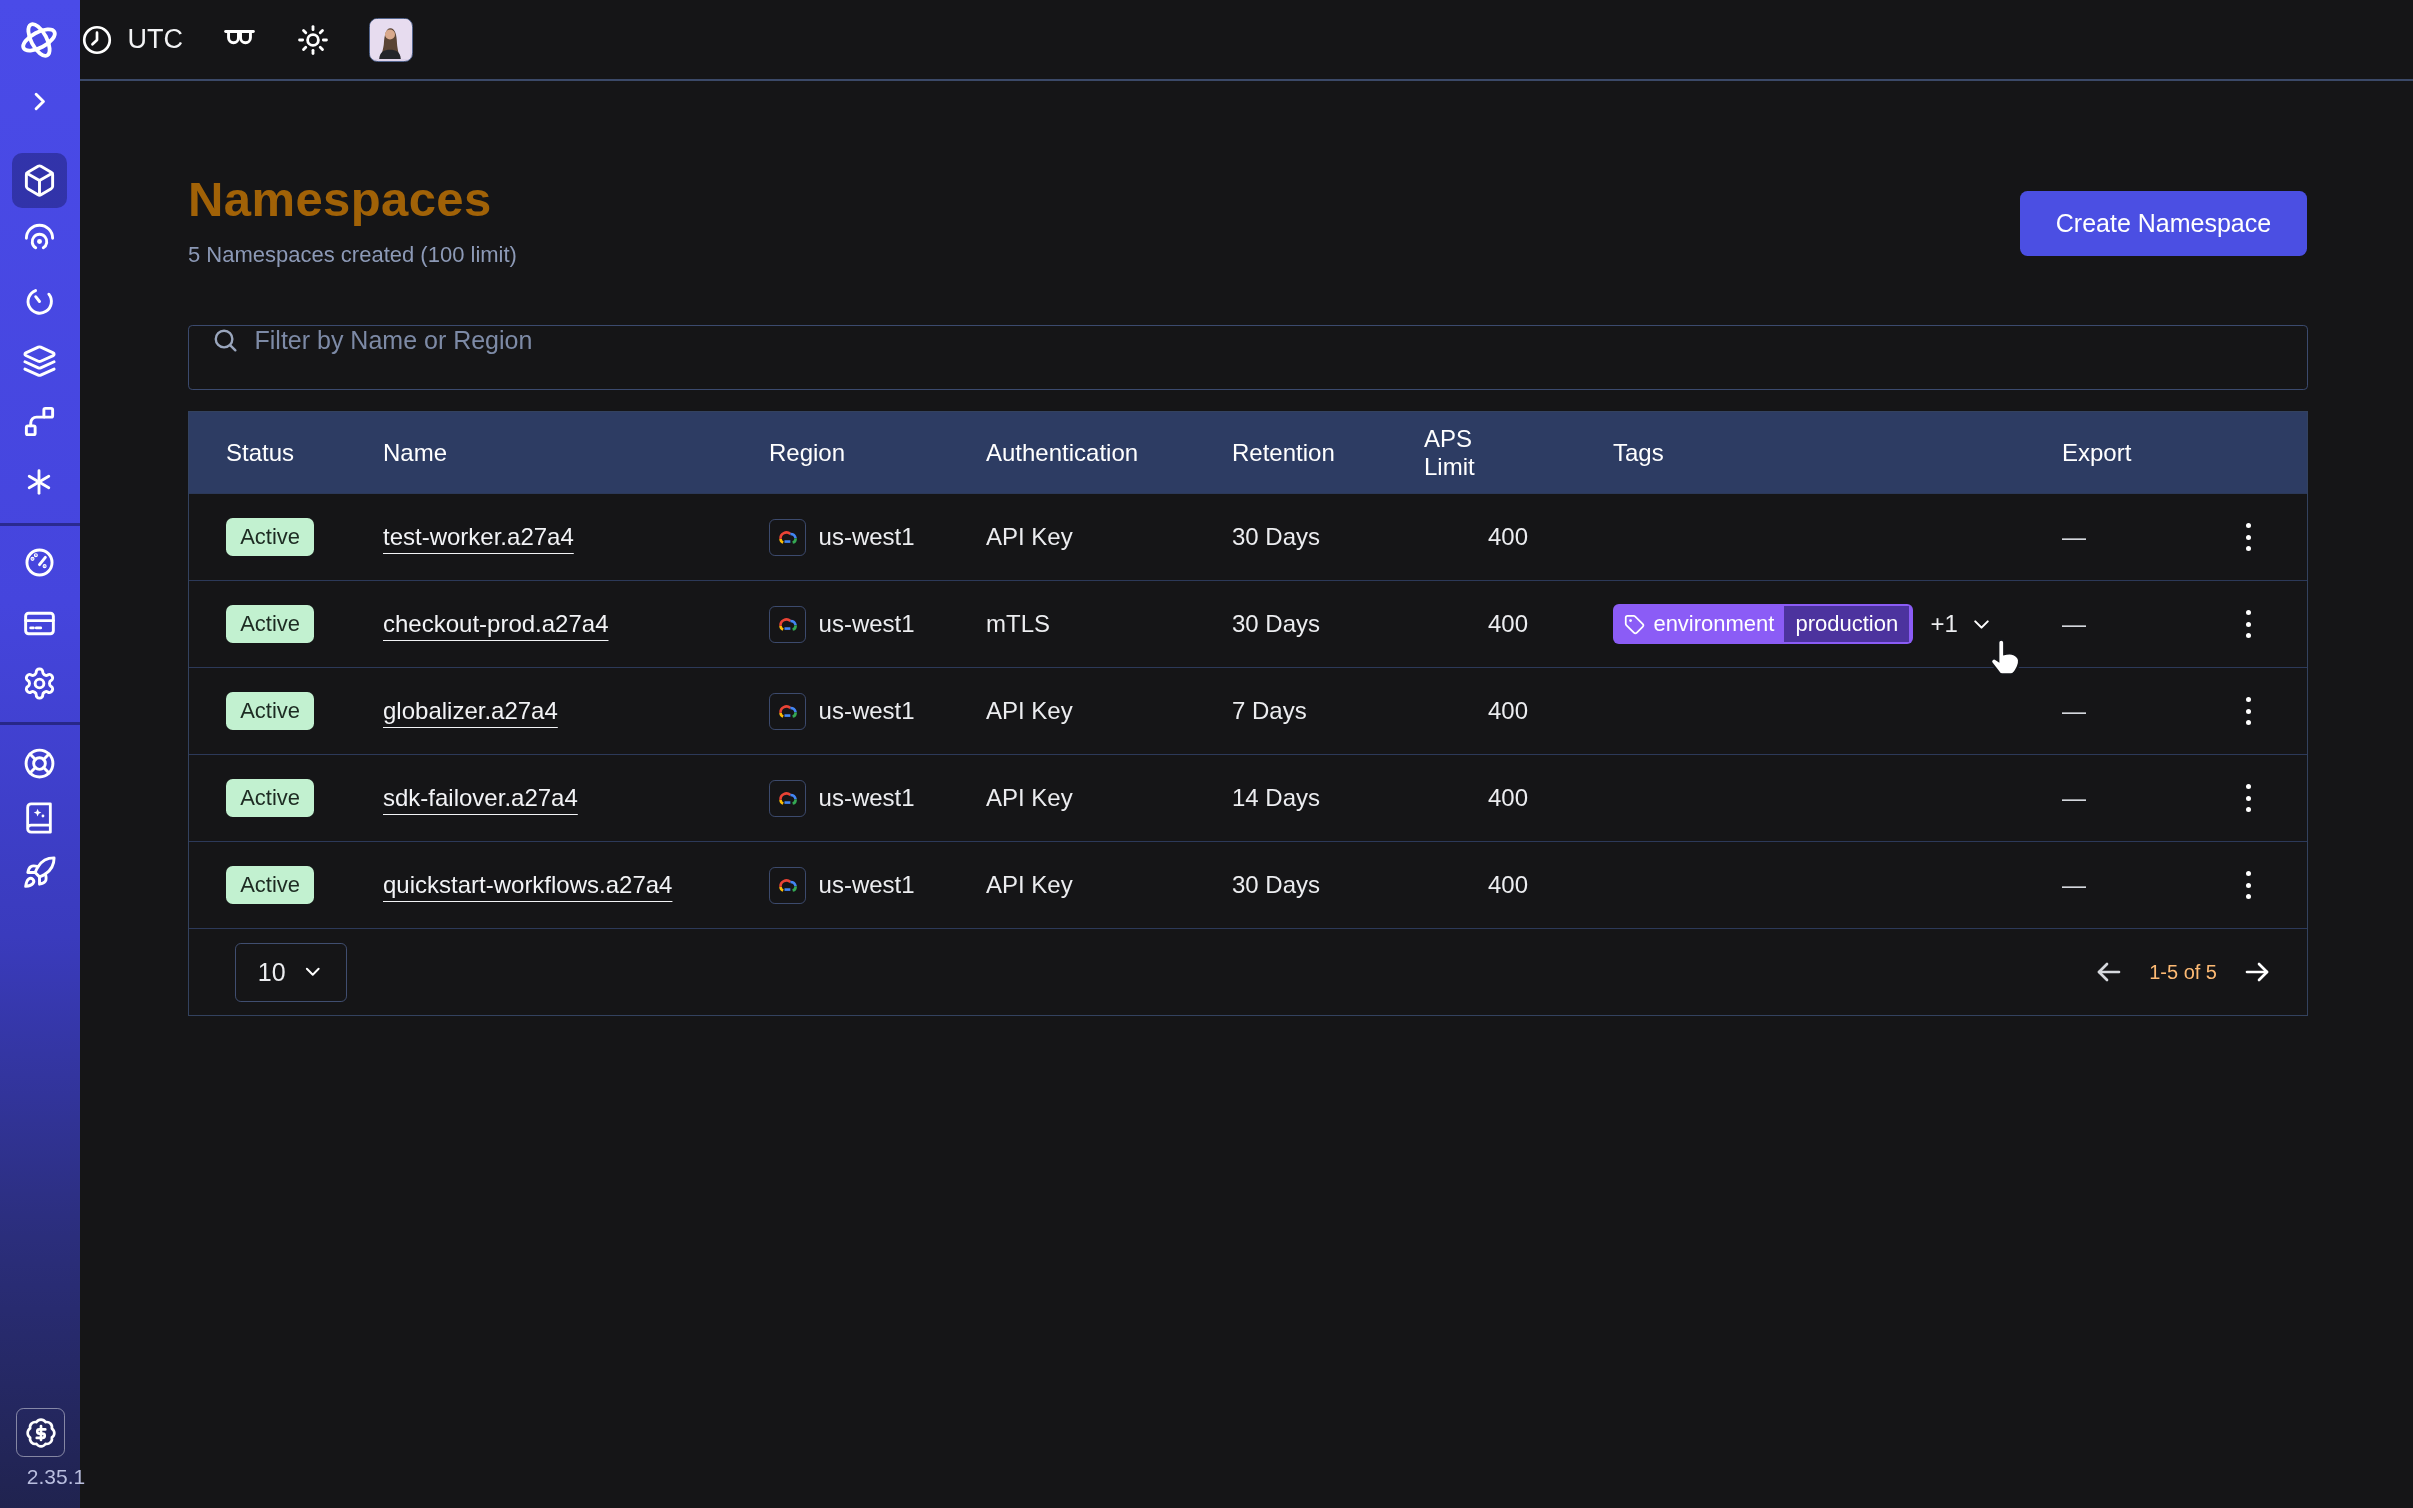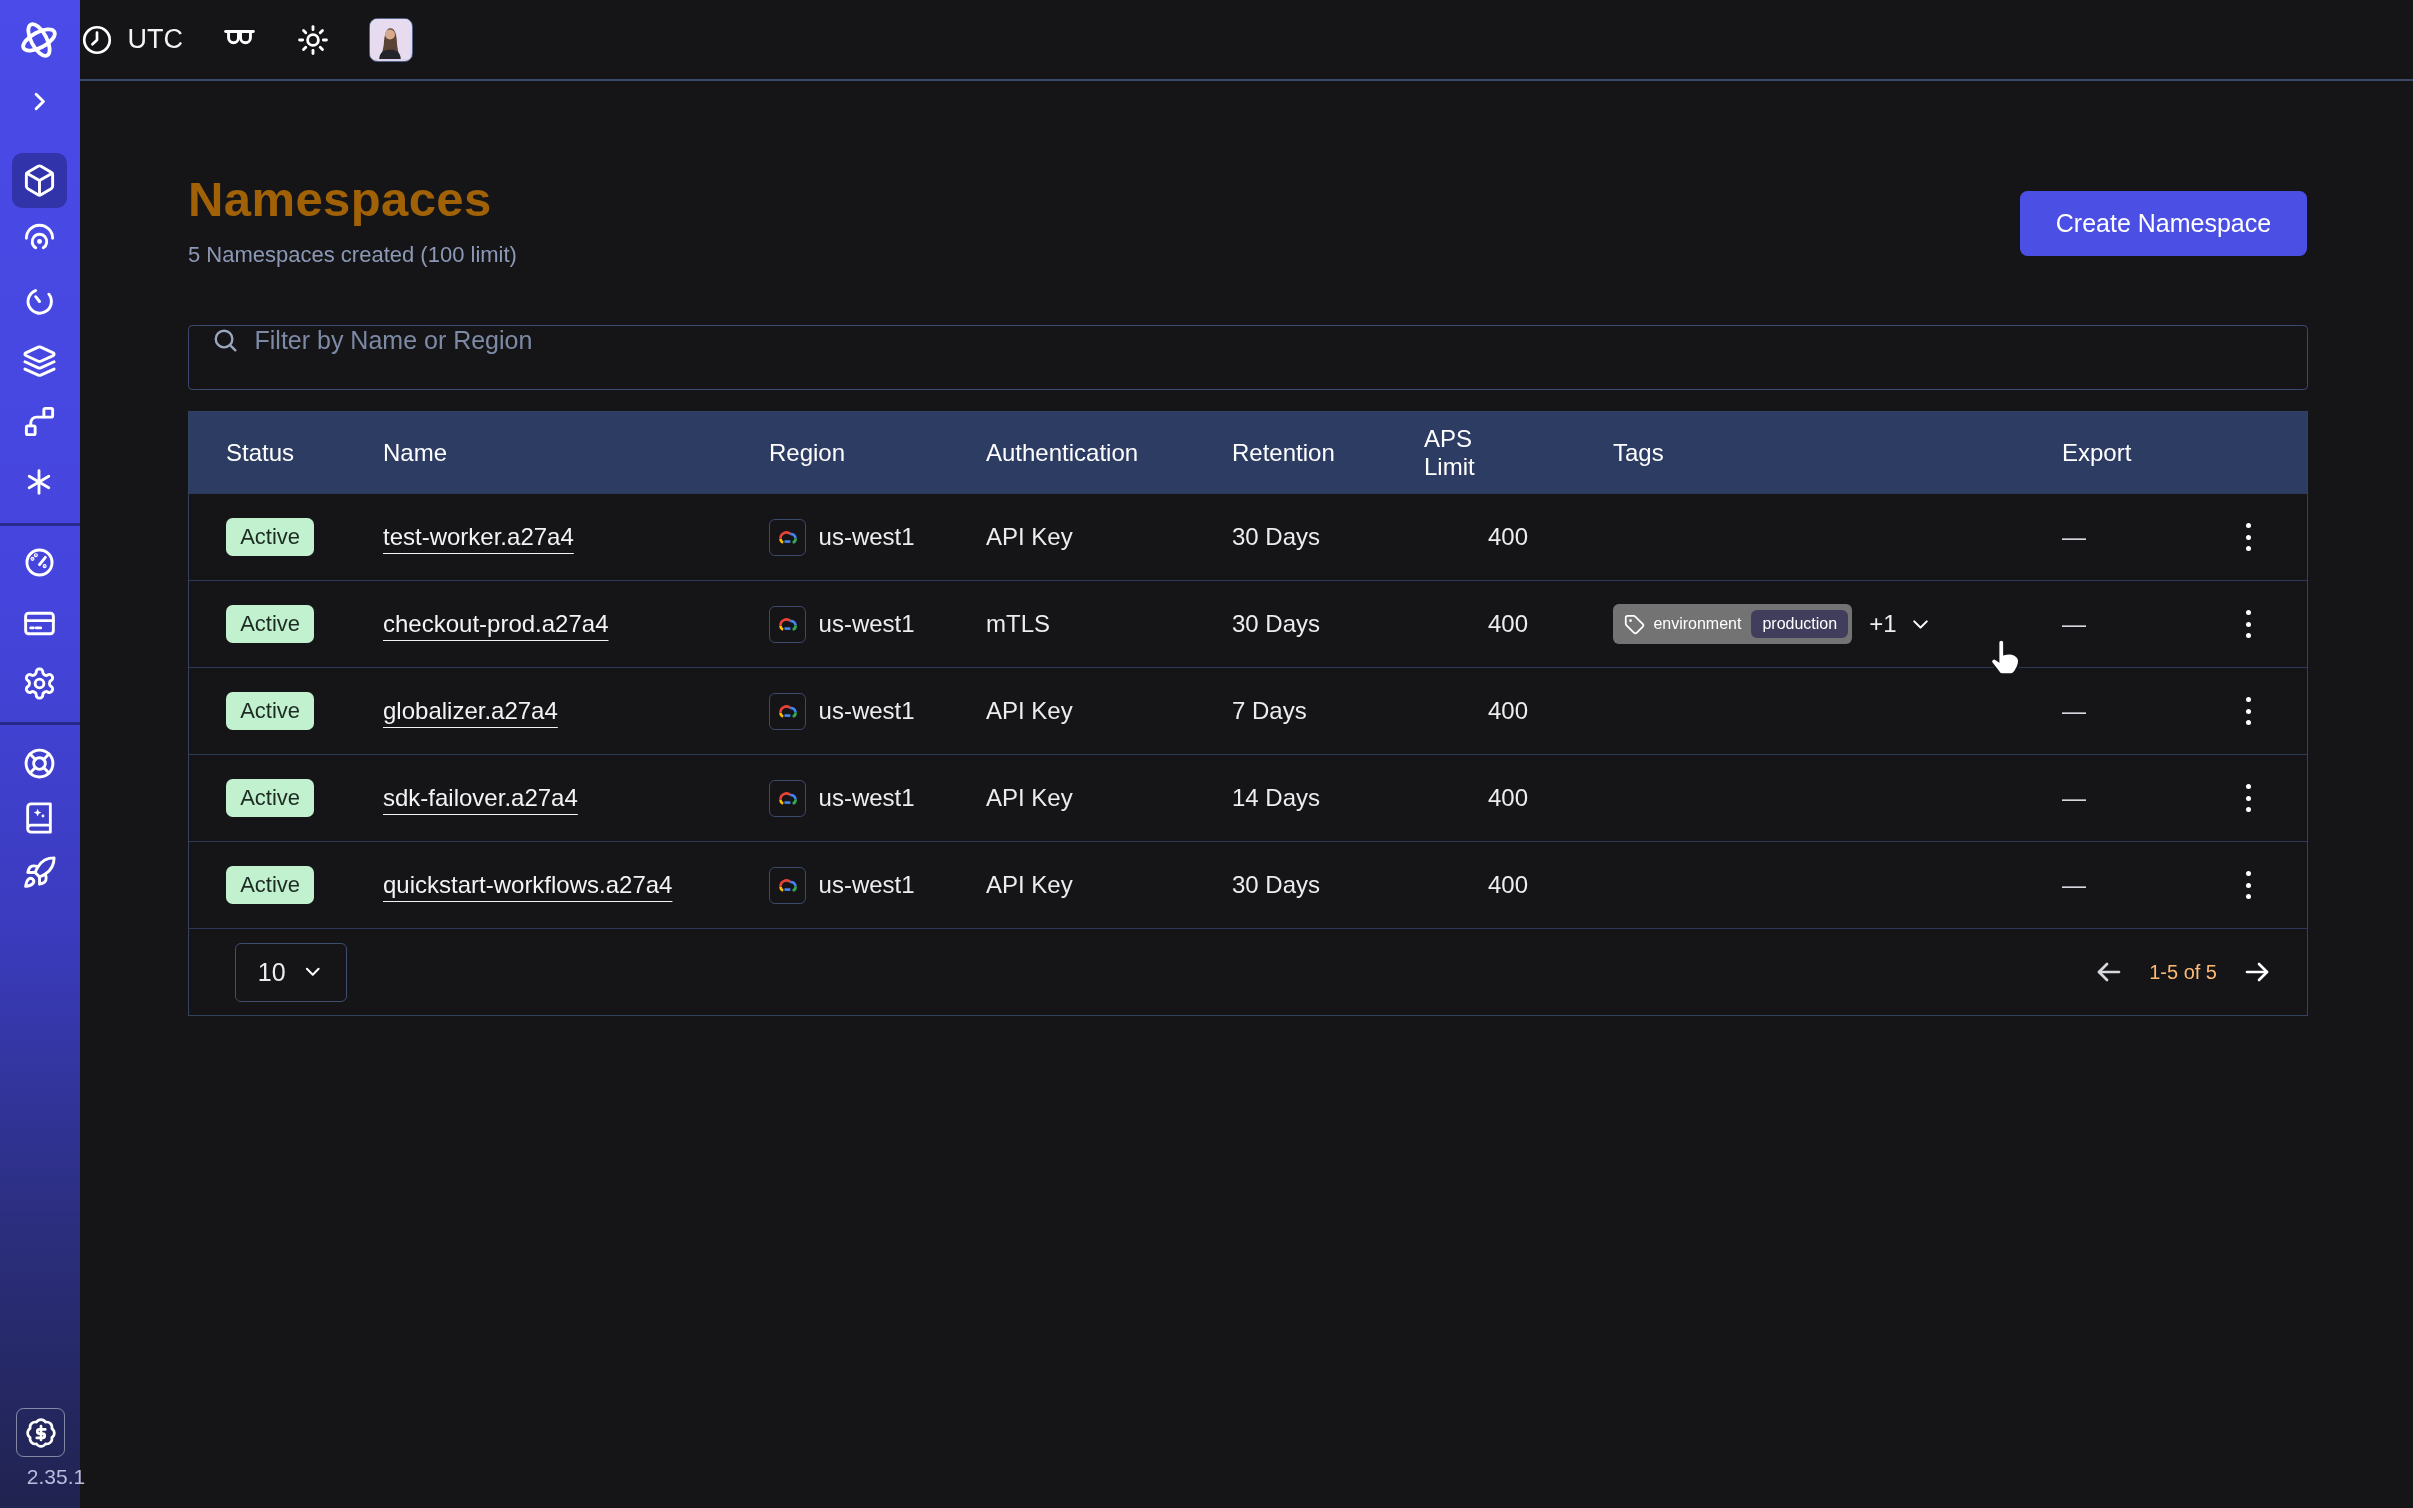--- a/index.html
+++ b/index.html
@@ -51,24 +51,24 @@
   .c2{grid-column:2} .c3{grid-column:3} .c4{grid-column:4} .c5{grid-column:5} .c6{grid-column:6}
   .c7{grid-column:7; justify-content:flex-end;} .c9{grid-column:9} .c10{grid-column:10} .c11{grid-column:11; justify-content:center;}
   .badge { background:#c2f1d0; color:#1d2b22; font-size:22px; font-weight:400; padding:5.9px 14.2px; border-radius:6.7px; }
   .name-link { color:#f2f3f6; text-decoration:underline; text-underline-offset:7.5px; text-decoration-thickness:1.3px; cursor:pointer; }
   .gcpbox { width:37px; height:37px; border:1.7px solid #3c4a6d; border-radius:5.9px; display:flex; align-items:center;
     justify-content:center; margin-right:12.6px; flex:none; }
   .mono { font-family:Liberation Sans, sans-serif; font-size:24px; }
   .dash { color:#d4d7dd; }
   .kebab { display:flex; flex-direction:column; gap:6.7px; cursor:pointer; padding:8.4px; }
   .kebab i { width:5px; height:5px; border-radius:50%; background:#fff; }
-  .tagpill { height:40px; background:#737373; border-radius:5.9px; display:flex; align-items:center;
-    padding:0 4.2px 0 11px; color:#fff; font-size:16px; cursor:default; }
+  .tagpill { height:40px; background:#8b5cf6; border-radius:5.9px; display:flex; align-items:center;
+    padding:0 4.2px 0 11px; color:#fff; font-size:22px; cursor:default; }
   .tagpill .tkey { margin:0 10px 0 8.4px; }
-  .tagval { background:rgba(13,10,70,.5); border-radius:6px; padding:5px 11px; }
+  .tagval { background:rgba(13,10,70,.5); border-radius:0; padding:5px 11px; }
   .tagmore { display:flex; align-items:center; gap:11.7px; margin-left:17px; font-size:24px; cursor:pointer; }
 
   .tfoot { height:87px; display:flex; align-items:center; border-top:1.7px solid #2c3959; padding:0 34px 0 46px; }
   .psize { width:112px; height:59px; border:1.7px solid #404e70; border-radius:5.9px; display:flex; align-items:center;
     justify-content:center; gap:15px; font-size:25px; cursor:pointer; }
   .pgright { margin-left:auto; display:flex; align-items:center; gap:24px; font-size:20px; color:#fdba74; }
   .pgarrow { cursor:pointer; display:flex; }
 
   .cursor { position:absolute; left:1984px; top:635px; z-index:50; pointer-events:none; }
 </style>

